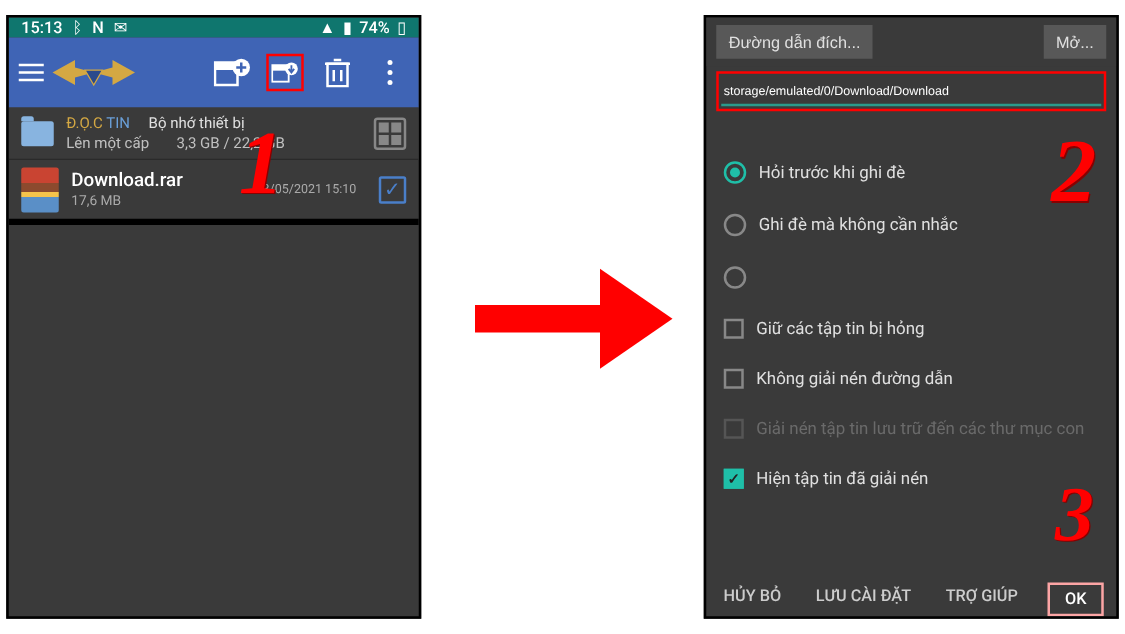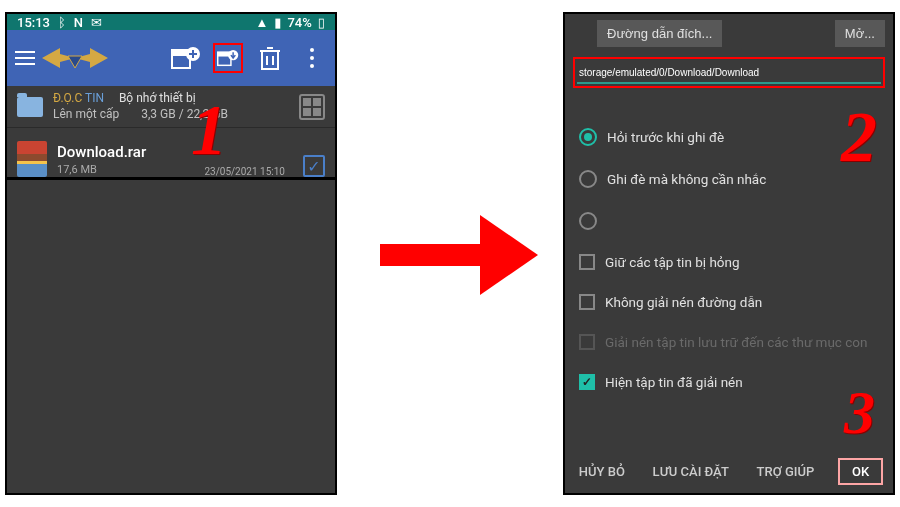--- a/index.html
+++ b/index.html
@@ -77,25 +77,25 @@
     .sub-left { display: flex; align-items: center; gap: 10px; }
     .folder-icon { width: 26px; height: 20px; background: #88b4e0; border-radius: 2px; position: relative; }
     .folder-icon::before { content: ""; position: absolute; top: -4px; left: 0; width: 10px; height: 4px; background: #88b4e0; border-radius: 2px 2px 0 0; }
     .sub-texts { display: flex; flex-direction: column; line-height: 1.3; }
     .sub-title-partial { color: #6a9fd8; font-size: 12px; }
     .grid-icon { width: 26px; height: 26px; border: 2px solid #888; border-radius: 3px; display: grid; grid-template-columns: 1fr 1fr; grid-template-rows: 1fr 1fr; gap: 2px; padding: 2px; }
     .grid-icon span { background: #888; }
     .file-row {
       height: 52px;
       display: flex;
-      align-items: flex-end;
+      align-items: center;
       padding: 0 10px;
       gap: 10px;
       color: #fff;
-      border-bottom: 3px solid #000000;
+      border-bottom: 5px solid #000000;
     }
     .rar-icon {
       width: 30px; height: 36px;
       background: linear-gradient(#c94432 0 35%, #8c4a2e 35% 55%, #f5c34b 55% 65%, #5a8fc7 65% 100%);
       border-radius: 2px;
       position: relative;
     }
     .file-info { flex: 1; display: flex; flex-direction: column; line-height: 1.3; }
     .file-name { font-size: 15px; font-weight: 500; }
     .file-size { font-size: 11px; color: #aaa; }
@@ -108,21 +108,20 @@
       padding: 6px 8px;
       background: #3a3a3a;
     }
     .btn-gray {
       background: #585858;
       color: #e0e0e0;
       padding: 6px 10px;
       font-size: 13px;
       border: none;
       cursor: pointer;
-      margin-left: 24px;
     }
     .path-input-wrap {
       margin: 4px 8px 10px 8px;
       border: 2px solid #ff0000;
       padding: 2px;
     }
     .path-input {
       width: 100%;
       background: transparent;
       border: none;
@@ -146,21 +145,21 @@
     .chk.disabled { border-color: #555; }
     .opt-row.disabled { color: #6a6a6a; }
     .gap-top { margin-top: 14px; }
     .bottom-actions {
       position: absolute;
       bottom: 0;
       left: 0;
       right: 0;
       height: 44px;
       display: flex;
-      align-items: center;
+      align-items: flex-end;
       justify-content: space-around;
       color: #ccc;
       font-size: 13px;
       font-weight: 500;
     }
     .bottom-actions span { cursor: pointer; padding: 8px 4px; }
     .ok-highlight { border: 2px solid #fca5a5; padding: 4px 12px !important; color: #fff; }
     
     .anno-1 {
       position: absolute;

